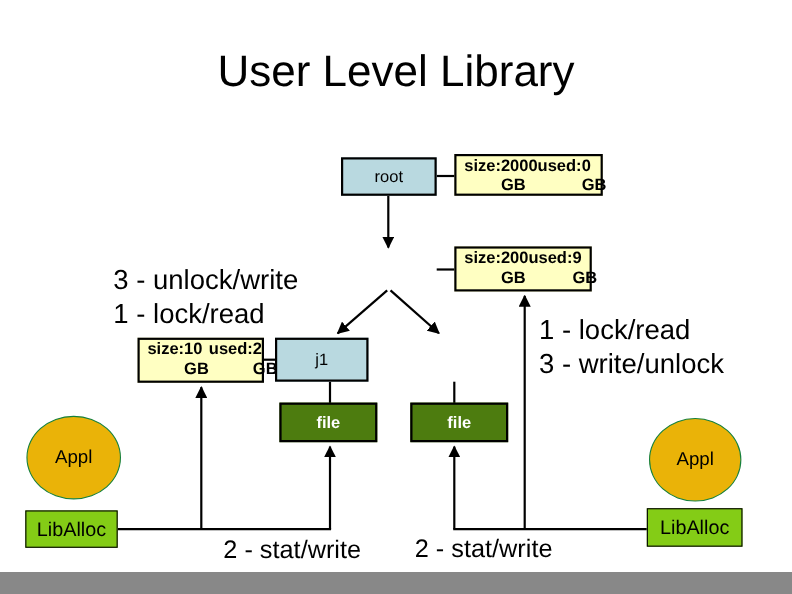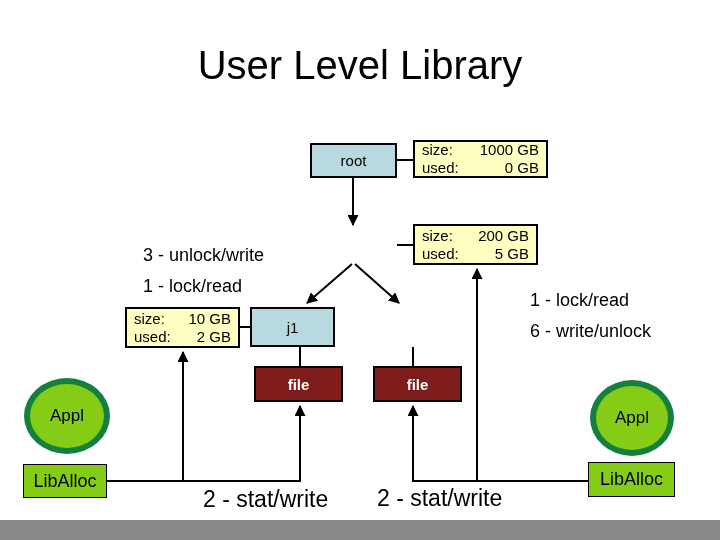--- a/index.html
+++ b/index.html
@@ -13,32 +13,32 @@
     left:0;top:42px;width:720px;text-align:center;
     font-size:40px;line-height:1.15;color:#000;letter-spacing:0;
   }
   svg.wires{left:0;top:0;width:720px;height:540px;z-index:1;}
   .node{
     background:#b9d9e0;border:2px solid #000;z-index:2;
     display:flex;align-items:center;justify-content:center;
     font-size:15px;
   }
   .file-node{
-    background:#7f1d1d;border:2px solid #000;color:#fff;font-weight:bold;
+    background:#4d7c0f;border:2px solid #000;color:#fff;font-weight:bold;
     display:flex;align-items:center;justify-content:center;font-size:15px;z-index:2;
   }
   .usage{
     background:#ffffc2;border:2px solid #000;z-index:2;
-    display:flex;flex-direction:column;justify-content:center;
-    padding:0 7px;font-size:15px;font-weight:normal;line-height:18px;
+    display:flex;flex-direction:row;
+    padding:0 7px;font-size:15px;font-weight:bold;line-height:18px;
   }
   .usage .row{display:flex;justify-content:space-between;}
-  .ops{font-size:18px;line-height:31px;white-space:nowrap;z-index:2;margin-left:40px;}
+  .ops{font-size:25px;line-height:31px;white-space:nowrap;z-index:2;}
   .client-circle{
-    background:#84cc16;border:6px solid #15803d;border-radius:50%;z-index:2;
+    background:#eab308;border:1px solid #15803d;border-radius:50%;z-index:2;
     display:flex;align-items:center;justify-content:center;font-size:17px;
   }
   .client-lib{
     background:#84cc16;border:1px solid #000;z-index:2;
     display:flex;align-items:center;justify-content:center;font-size:18px;
   }
   .stat-label{font-size:23px;white-space:nowrap;z-index:2;}
 </style>
 </head>
 <body>
@@ -72,57 +72,57 @@
   <div class="abs title">User Level Library</div>
 
   <div class="abs node" style="left:310px;top:143px;width:87px;height:35px;">root</div>
   <div class="abs node" style="left:250px;top:307px;width:85px;height:40px;">j1</div>
   <div class="abs file-node" style="left:254px;top:366px;width:89px;height:36px;">file</div>
   <div class="abs file-node" style="left:373px;top:366px;width:89px;height:36px;">file</div>
 
   <div class="abs usage" style="left:413px;top:140px;width:135px;height:38px;">
     <div class="row">
       <span>size:</span>
-      <span>1000 GB</span>
+      <span>2000 GB</span>
     </div>
     <div class="row">
       <span>used:</span>
       <span>0 GB</span>
     </div>
   </div>
 
   <div class="abs usage" style="left:413px;top:224px;width:125px;height:41px;">
     <div class="row">
       <span>size:</span>
       <span>200 GB</span>
     </div>
     <div class="row">
       <span>used:</span>
-      <span>5 GB</span>
+      <span>9 GB</span>
     </div>
   </div>
 
   <div class="abs usage" style="left:125px;top:307px;width:115px;height:41px;">
     <div class="row">
       <span>size:</span>
       <span>10 GB</span>
     </div>
     <div class="row">
       <span>used:</span>
       <span>2 GB</span>
     </div>
   </div>
 
   <div class="abs ops" style="left:103px;top:240px;">
     <div>3 - unlock/write</div>
     <div>1 - lock/read</div>
   </div>
   <div class="abs ops" style="left:490px;top:285px;">
     <div>1 - lock/read</div>
-    <div>6 - write/unlock</div>
+    <div>3 - write/unlock</div>
   </div>
   <div class="abs stat-label" style="left:203px;top:486px;">2 - stat/write</div>
   <div class="abs stat-label" style="left:377px;top:485px;">2 - stat/write</div>
 
   <div class="abs client-circle" style="left:24px;top:378px;width:86px;height:76px;">Appl</div>
   <div class="abs client-lib" style="left:23px;top:464px;width:84px;height:34px;">LibAlloc</div>
 
   <div class="abs client-circle" style="left:590px;top:380px;width:84px;height:76px;">Appl</div>
   <div class="abs client-lib" style="left:588px;top:462px;width:87px;height:35px;">LibAlloc</div>
 

